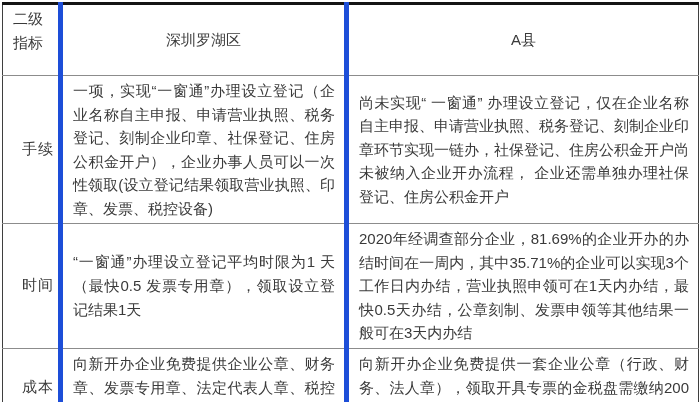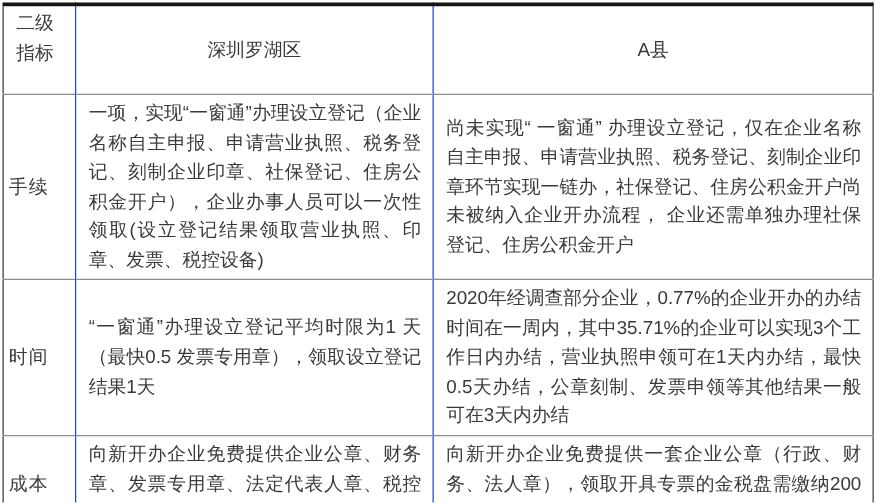--- a/index.html
+++ b/index.html
@@ -33,38 +33,38 @@
   col.c2 { width: 286px; }
   col.c3 { width: 352px; }
 
   table.cmp th, table.cmp td {
     font-weight: normal;
     font-size: 15px;
     vertical-align: middle;
     box-sizing: border-box;
   }
   
-  .vline { border-left: 1px solid #1d4ed8; }
+  .vline { border-left: 5px solid #1d4ed8; }
   
   tr.hline th, tr.hline td { border-top: 1px solid #8c8c8c; }
 
   tr.head-row { height: 50px; }
   tr.row-shouxu { height: 142px; }
   tr.row-shijian { height: 124px; }
   tr.row-chengben { height: 80px; }
 
   th.indicator-head {
     text-align: left;
     padding: 2px 6px 20px 10px;
     line-height: 24px;
     white-space: pre-line;
   }
   th.col-head { text-align: center; padding: 2px 6px; }
 
-  th.row-label { text-align: left; padding: 2px 4px; letter-spacing: 1px; }
+  th.row-label { text-align: right; padding: 2px 4px; letter-spacing: 1px; }
 
   td.cell {
     text-align: justify;
     padding: 3px 9px 3px 10px;
     line-height: 23.5px;
   }
   td.cell-center-v { line-height: 24px; }
 </style>
 </head>
 <body>
@@ -86,21 +86,21 @@
     </thead>
     <tbody>
       <tr class="row-shouxu hline">
         <th class="row-label">手续</th>
         <td class="cell vline">一项，实现“一窗通”办理设立登记（企业名称自主申报、申请营业执照、税务登记、刻制企业印章、社保登记、住房公积金开户），企业办事人员可以一次性领取(设立登记结果领取营业执照、印章、发票、税控设备)</td>
         <td class="cell vline">尚未实现“ 一窗通” 办理设立登记，仅在企业名称自主申报、申请营业执照、税务登记、刻制企业印章环节实现一链办，社保登记、住房公积金开户尚未被纳入企业开办流程， 企业还需单独办理社保登记、住房公积金开户</td>
       </tr>
       <tr class="row-shijian hline">
         <th class="row-label">时间</th>
         <td class="cell cell-center-v vline">“一窗通”办理设立登记平均时限为1 天（最快0.5 发票专用章），领取设立登记结果1天</td>
-        <td class="cell vline">2020年经调查部分企业，0.77%的企业开办的办结时间在一周内，其中35.71%的企业可以实现3个工作日内办结，营业执照申领可在1天内办结，最快0.5天办结，公章刻制、发票申领等其他结果一般可在3天内办结</td>
+        <td class="cell vline">2020年经调查部分企业，81.69%的企业开办的办结时间在一周内，其中35.71%的企业可以实现3个工作日内办结，营业执照申领可在1天内办结，最快0.5天办结，公章刻制、发票申领等其他结果一般可在3天内办结</td>
       </tr>
       <tr class="row-chengben hline">
         <th class="row-label">成本</th>
         <td class="cell vline">向新开办企业免费提供企业公章、财务章、发票专用章、法定代表人章、税控设备，企业开办零成本</td>
         <td class="cell vline">向新开办企业免费提供一套企业公章（行政、财务、法人章），领取开具专票的金税盘需缴纳200元、开具普票的报税盘需缴纳100元</td>
       </tr>
     </tbody>
   </table>
 </div>
 

